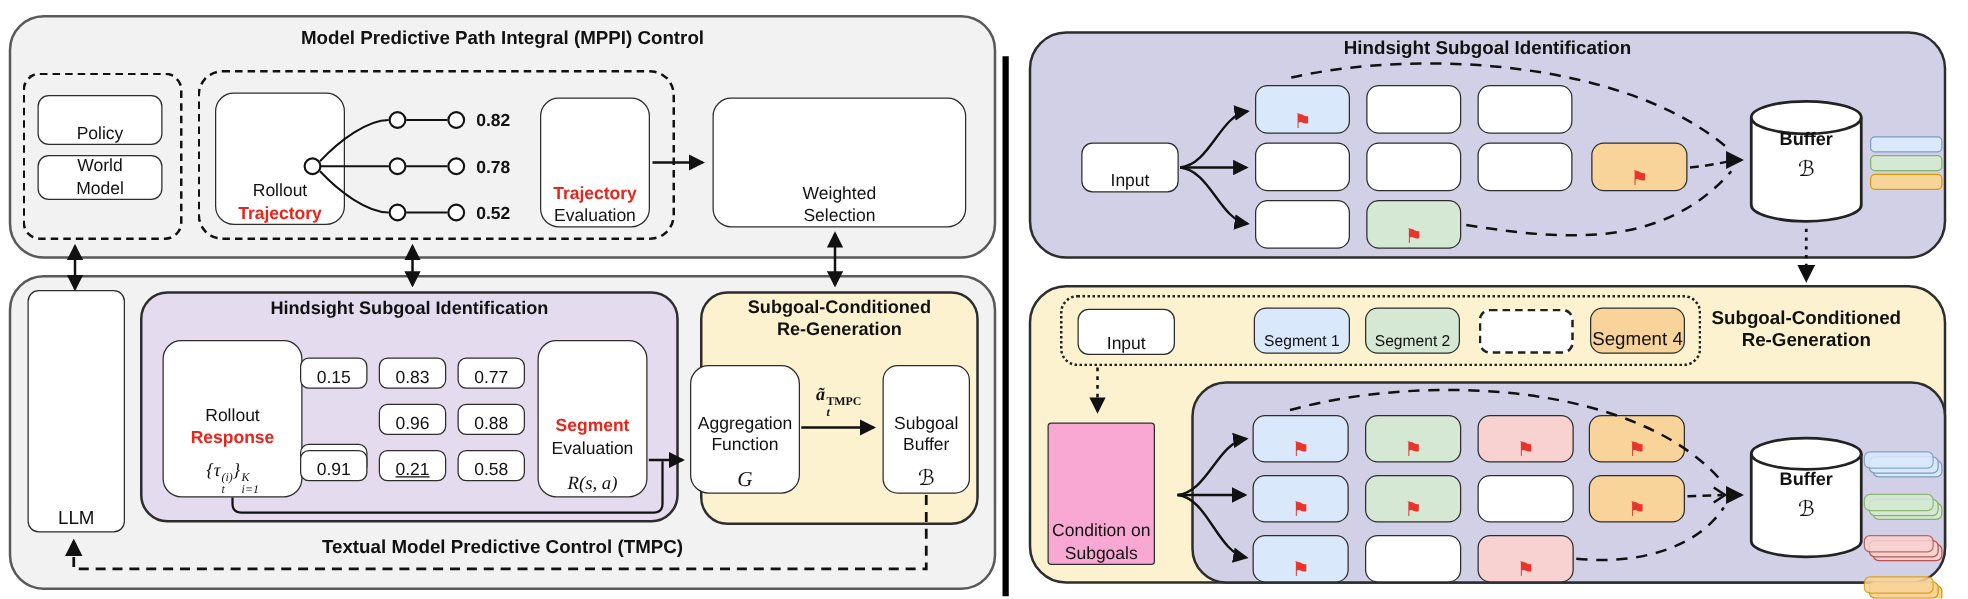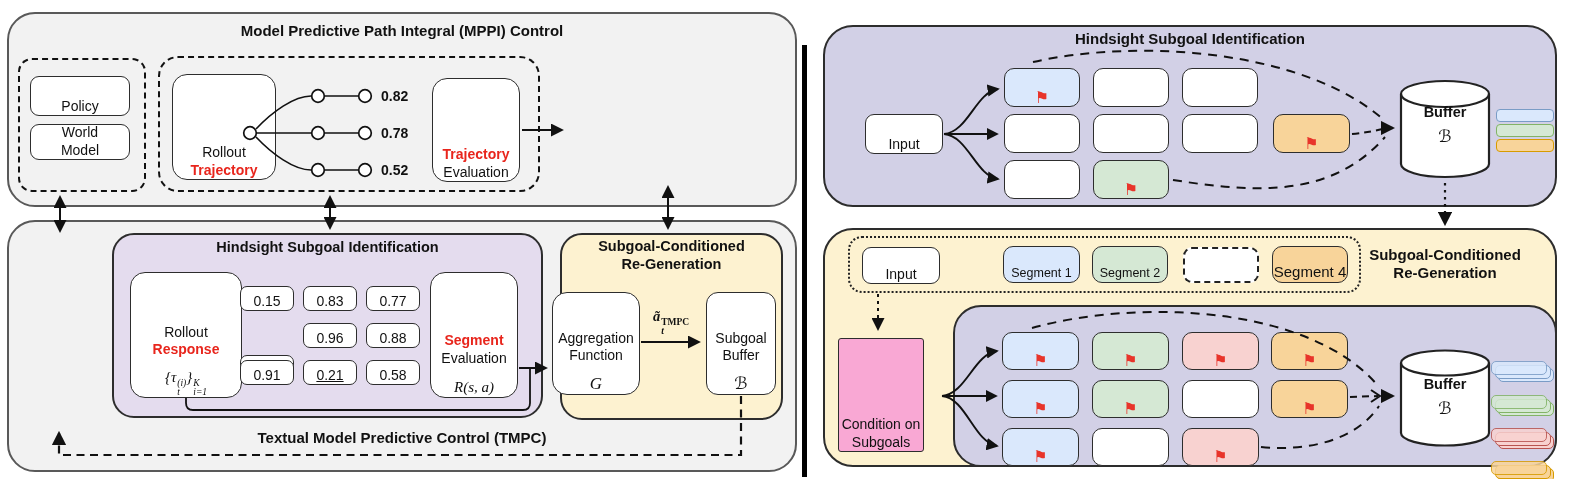--- a/index.html
+++ b/index.html
@@ -62,24 +62,31 @@
 
   <div class="abs lvl3" style="left:381px;top:88px;width:44px;font-weight:bold;font-size:14px;">0.82</div>
   <div class="abs lvl3" style="left:381px;top:125px;width:44px;font-weight:bold;font-size:14px;">0.78</div>
   <div class="abs lvl3" style="left:381px;top:162px;width:44px;font-weight:bold;font-size:14px;">0.52</div>
 
   <div class="abs box rbox lvl3" style="left:432px;top:78px;width:88px;height:104px;">
     <span class="red">Trajectory</span>
     <span>Evaluation</span>
   </div>
 
+  <div class="abs box rbox lvl3" style="left:570px;top:78px;width:203px;height:104px;">
+    <span>Weighted</span>
+    <span>Selection</span>
+  </div>
 
   <div class="abs panel" style="left:7px;top:220px;width:790px;height:252px;"></div>
   <div class="abs title lvl3" style="left:7px;top:429px;width:790px;">Textual Model Predictive Control (TMPC)</div>
 
+  <div class="abs box lvl3" style="left:22px;top:232px;width:78px;height:194px;font-size:15px;">
+    <span>LLM</span>
+  </div>
 
   <div class="abs subpanel lvl2" style="left:112px;top:233px;width:431px;height:185px;background:#e4dcee;"></div>
   <div class="abs smtitle lvl3" style="left:112px;top:239px;width:431px;">Hindsight Subgoal Identification</div>
 
   <div class="abs box rbox lvl3" style="left:130px;top:272px;width:112px;height:126px;">
     <span>Rollout</span>
     <span class="red">Response</span>
     <span class="mi" style="margin-top:9px;font-size:15px;">
       <span>{</span><span>τ</span><span class="ss">
           <span>(i)</span>

